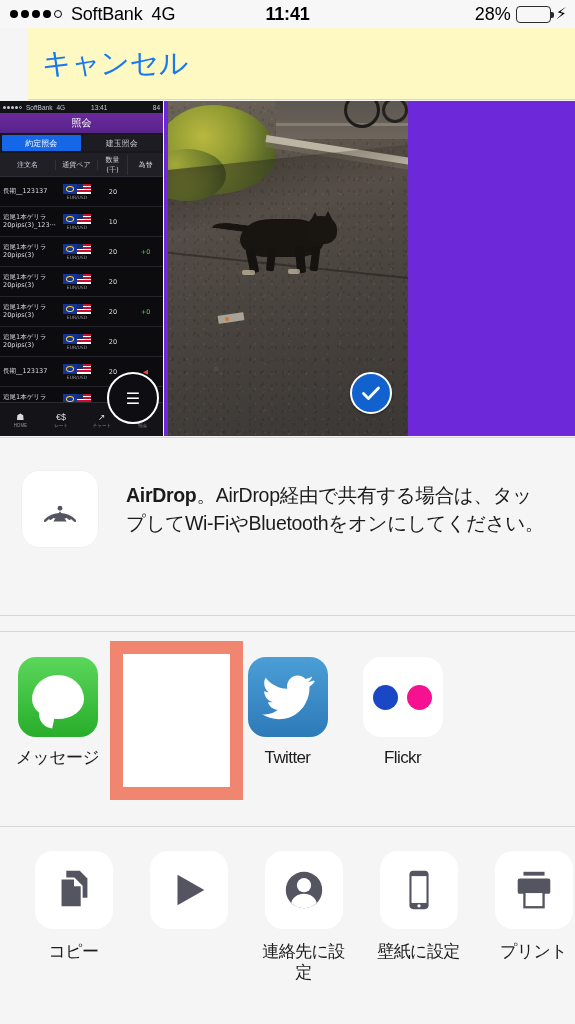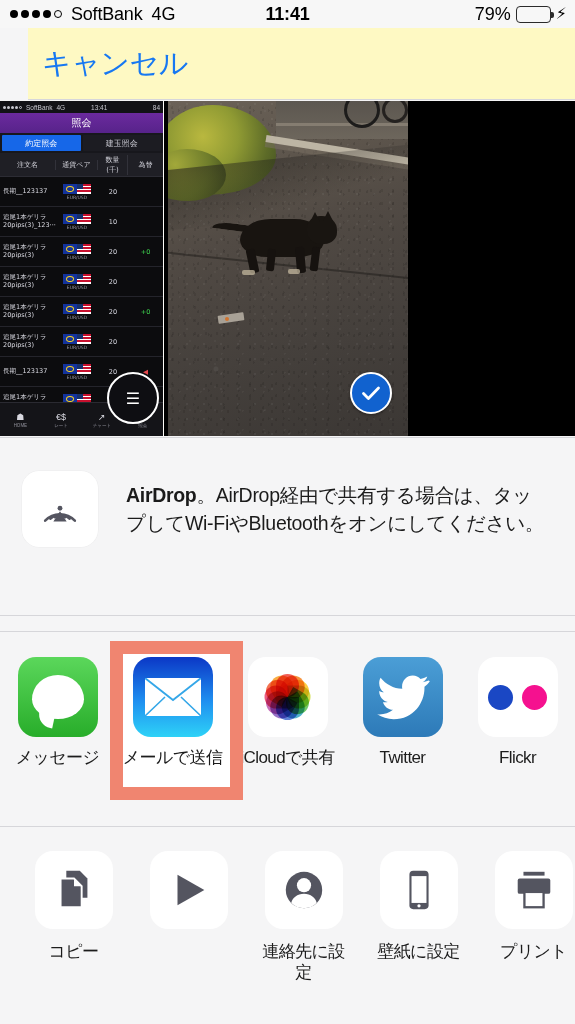--- a/index.html
+++ b/index.html
@@ -52,21 +52,21 @@
     font-family: inherit;
   }
   .nav-title {
     position: absolute; left: 182px;
     font-size: 28px; font-weight: bold; color: #111; letter-spacing: -0.5px;
   }
 
   
   .thumbs {
     position: absolute; top: 101px; left: 0; width: 575px; height: 335px;
-    background: #000000;
+    background: #6d28d9;
     display: flex; gap: 4px; overflow: hidden;
   }
   .thumb { position: relative; height: 335px; overflow: hidden; flex: none; }
   .thumb.news { width: 164px; background: #fff; }
   .thumb.cat  { width: 240px; }
   .thumb.fx   { width: 163px; background: #000; }
 
   
   .news-page { position: absolute; inset: 0; background: #fdfcf8; }
   .news-topbar { position: absolute; top: 17px; left: 4px; width: 96px; height: 2px; background: #c9c4bb; }
@@ -363,21 +363,21 @@
           <i class="dot"></i>
           <i class="dot"></i>
           <i class="dot"></i>
           <i class="dot hollow"></i>
       </span>
       <span class="carrier">SoftBank</span>
       <span class="net">4G</span>
     </div>
     <div class="sb-center">11:41</div>
     <div class="sb-right">
-      <span class="batt-pct">79%</span>
+      <span class="batt-pct">28%</span>
       <span class="batt"><span class="batt-fill" id="battfill" style="width: 28%;"></span></span>
       <span class="bolt">⚡</span>
     </div>
   </div>
 
   <div class="navbar">
     <button class="cancel-btn">キャンセル</button>
   </div>
 
   <div class="thumbs">
@@ -713,33 +713,20 @@
     <div class="highlight-box"></div>
     <div class="app-grid">
 
       <div class="app-cell">
         <div class="app-icon ic-messages">
             <div class="bubble"></div>
           </div>
         <div class="app-label">メッセージ</div>
       </div>
 
-      <div class="app-cell" style="z-index:2">
-        <div class="app-icon ic-mail">
-          <div class="env">
-            <div class="env-body"></div>
-            <svg viewBox="0 0 56 38" aria-hidden="true">
-              <rect x="0" y="0" width="56" height="38" fill="#ffffff"></rect>
-              <path d="M0 0 L28 22 L56 0" fill="none" stroke="#35a7e8" stroke-width="1.8"></path>
-              <path d="M0 38 L20 19 M56 38 L36 19" fill="none" stroke="#35a7e8" stroke-width="1.6"></path>
-            </svg>
-          </div>
-        </div>
-        <div class="app-label">メールで送信</div>
-      </div>
 
       <div class="app-cell">
         <div class="app-icon ic-photos">
           <div class="pinwheel" id="pinwheel">
               <span class="petal" style="background: rgb(240, 72, 60); transform: rotate(0deg);"></span>
               <span class="petal" style="background: rgb(245, 130, 32); transform: rotate(30deg);"></span>
               <span class="petal" style="background: rgb(250, 198, 43); transform: rotate(60deg);"></span>
               <span class="petal" style="background: rgb(201, 214, 46); transform: rotate(90deg);"></span>
               <span class="petal" style="background: rgb(92, 193, 82); transform: rotate(120deg);"></span>
               <span class="petal" style="background: rgb(58, 167, 201); transform: rotate(150deg);"></span>

